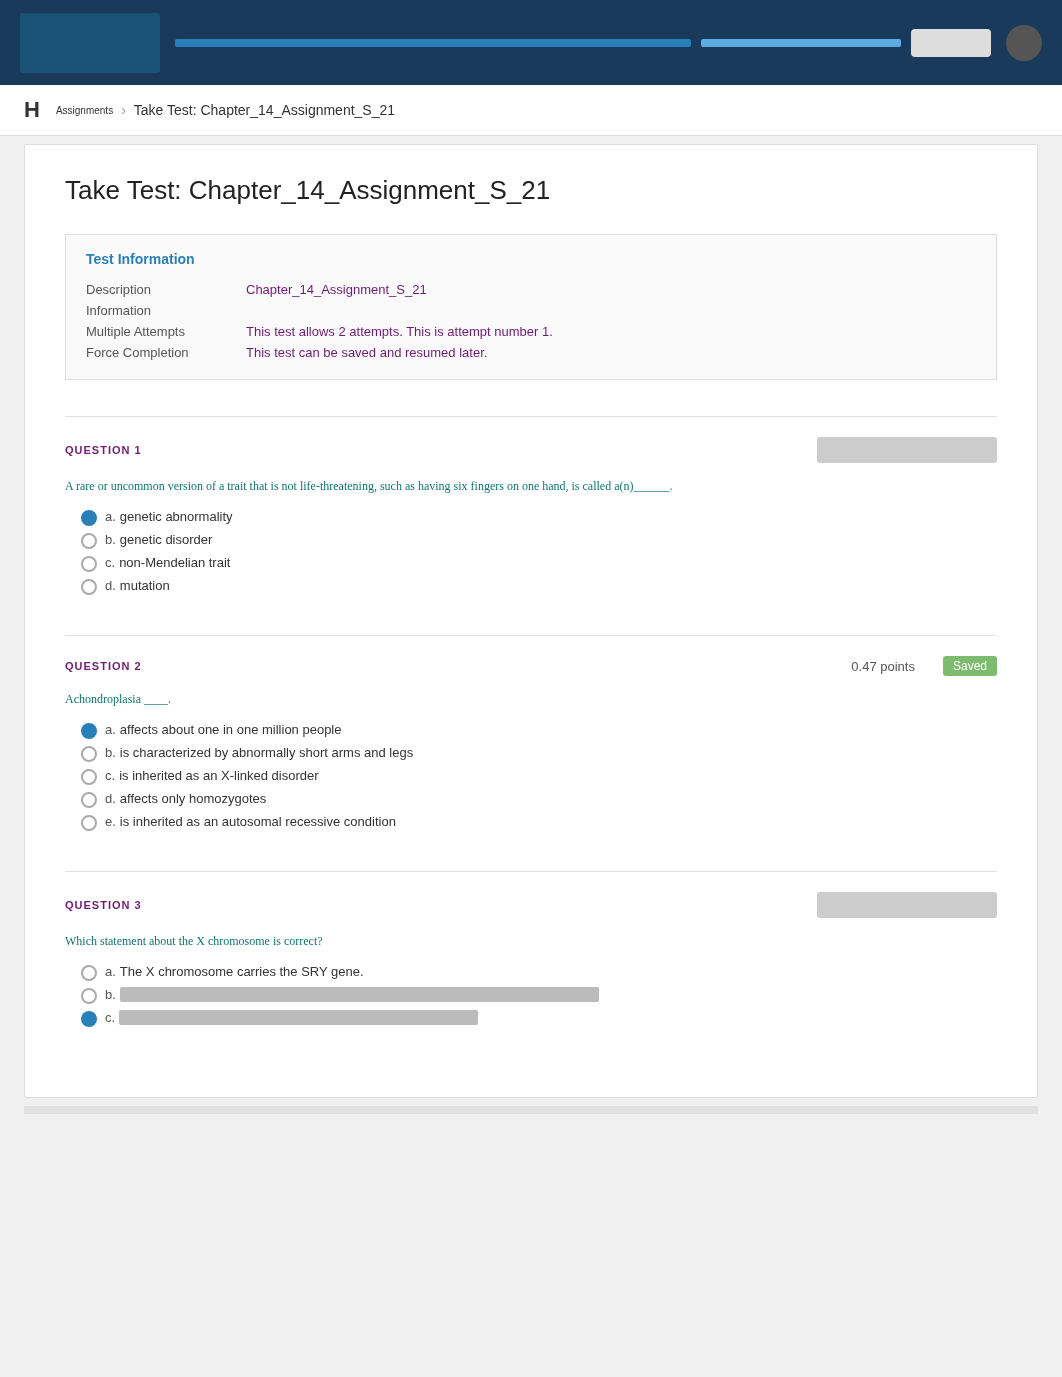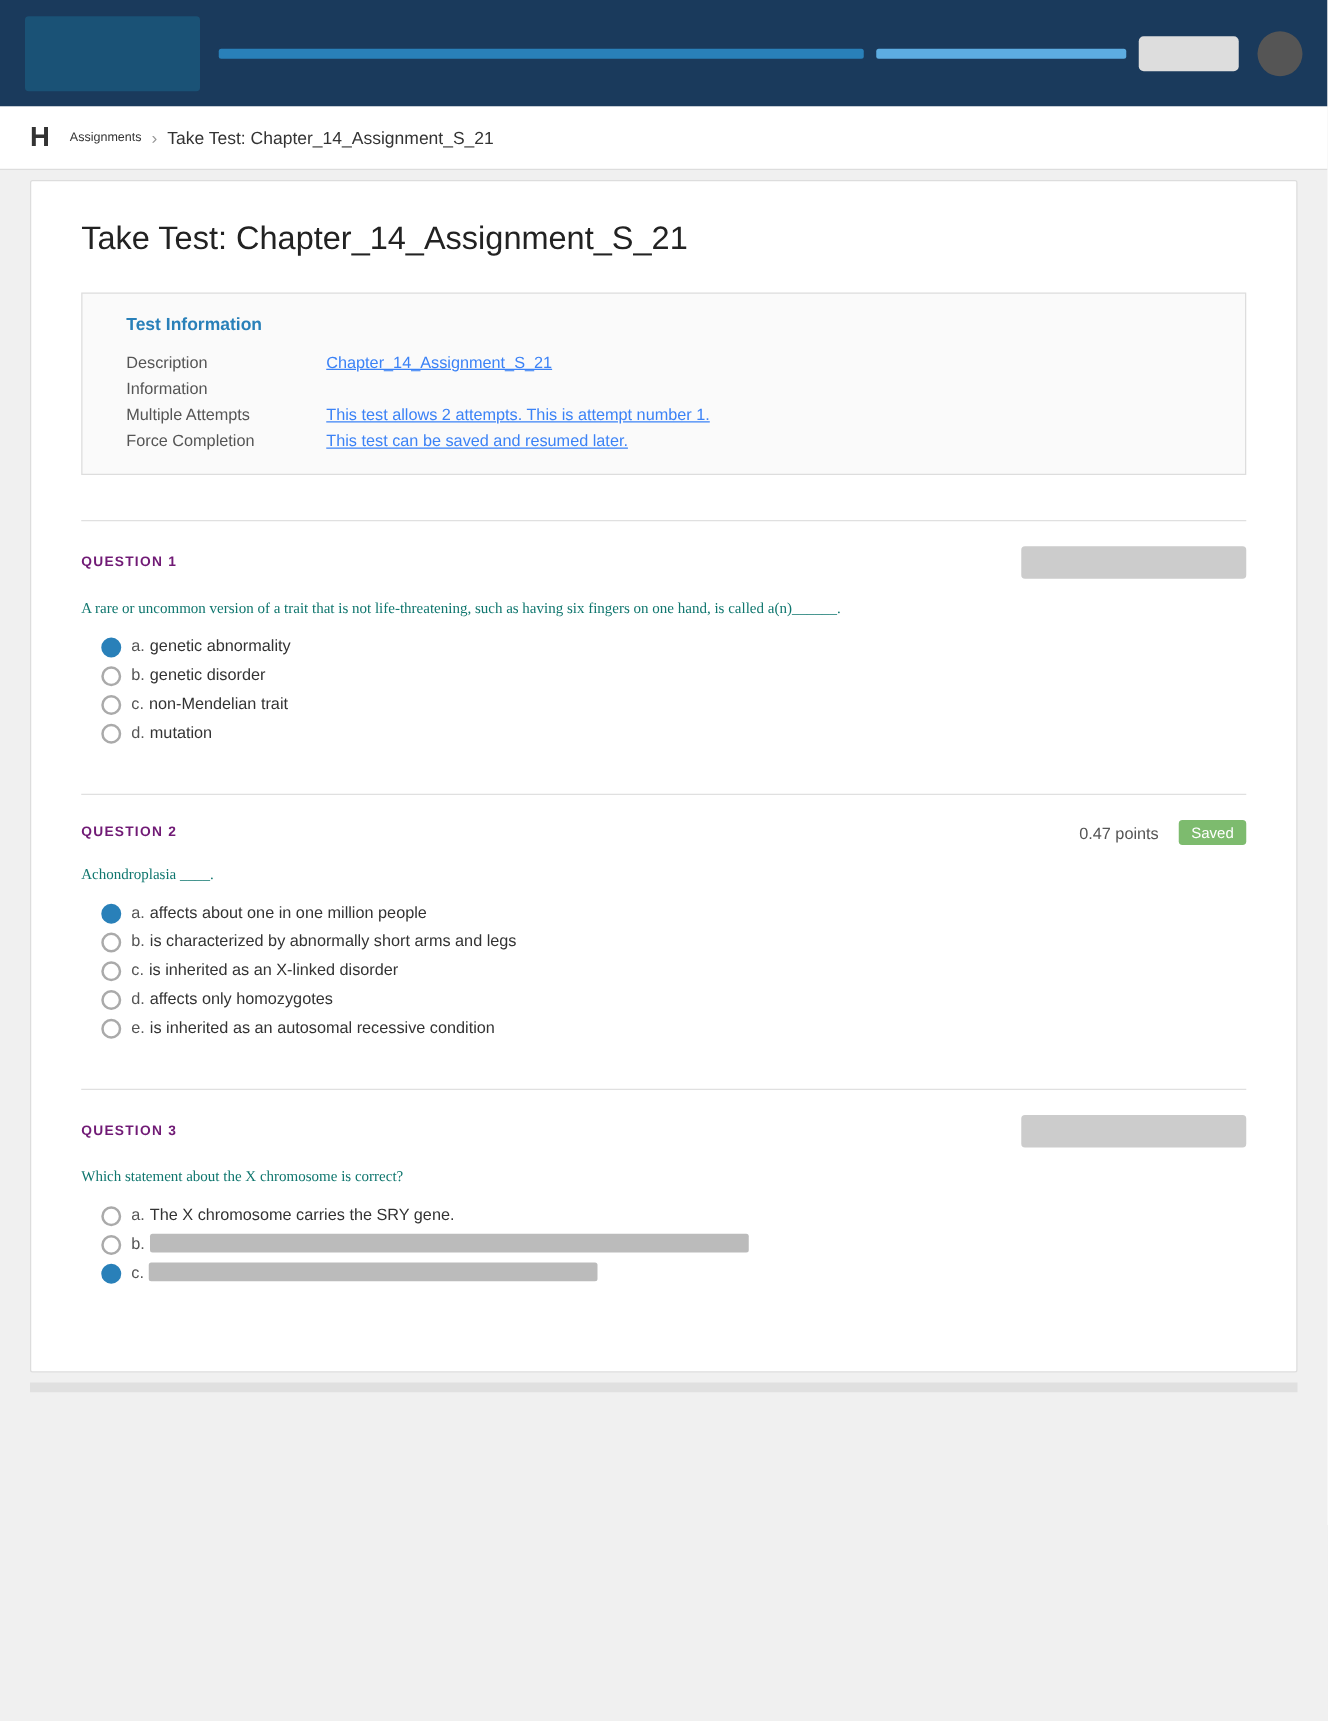--- a/index.html
+++ b/index.html
@@ -95,21 +95,21 @@
     .page-title {
       font-size: 26px;
       font-weight: normal;
       color: #222;
       margin-bottom: 28px;
     }
 
     
     .test-info-section {
       border: 1px solid #ddd;
-      padding: 16px 35px;
+      padding: 16px 20px;
       margin-bottom: 36px;
       background: #fafafa;
     }
     .test-info-title {
       color: #2980b9;
       font-size: 14px;
       font-weight: bold;
       margin-bottom: 12px;
     }
     .test-info-table {
@@ -121,22 +121,21 @@
       vertical-align: top;
       font-size: 13px;
       margin-top: 46px;
     }
     .test-info-table td:first-child {
       color: #555;
       width: 160px;
       font-weight: normal;
     }
     .test-info-table td:last-child {
-      color: #3b82f6;
-      text-decoration: underline;
+      color: #701a75;
     }
 
     
     .question-block {
       margin-bottom: 40px;
       border-top: 1px solid #e0e0e0;
       padding-top: 20px;
     }
 
     .question-header {
@@ -150,21 +149,21 @@
       font-size: 11px;
       font-weight: bold;
       letter-spacing: 1px;
       color: #701a75;
       text-transform: uppercase;
     }
 
     .question-meta {
       display: flex;
       align-items: center;
-      gap: 16px;
+      gap: 28px;
     }
 
     .question-points {
       font-size: 13px;
       color: #555;
     }
 
     .question-status-badge {
       background: #7dbb6e;
       color: #fff;

